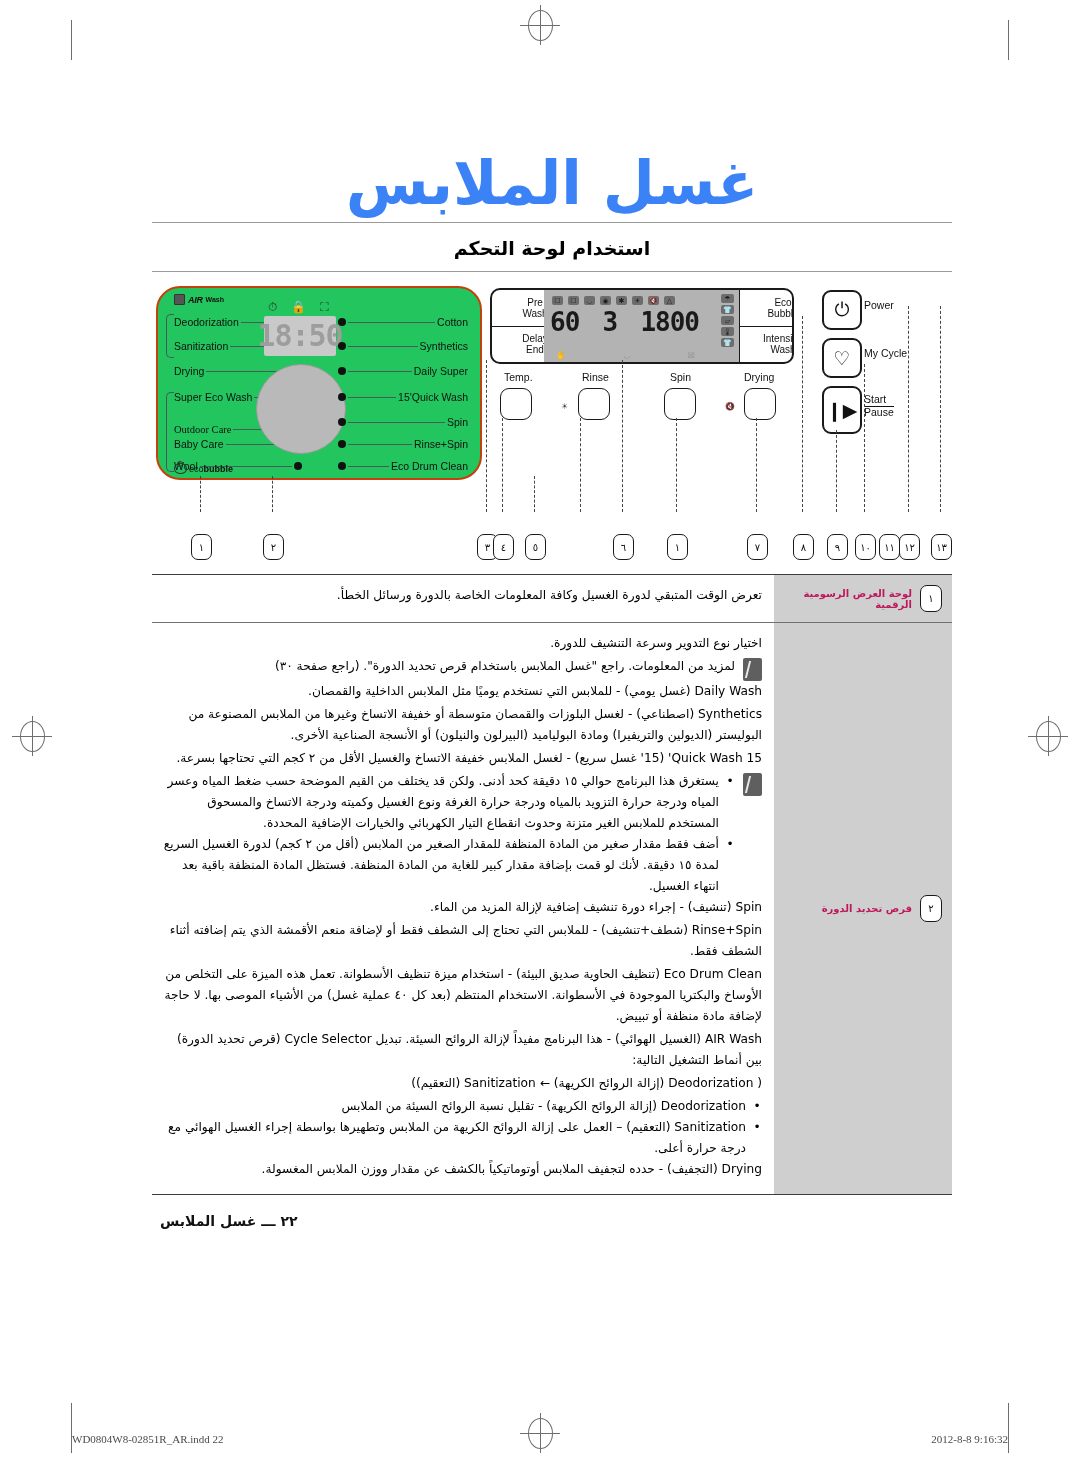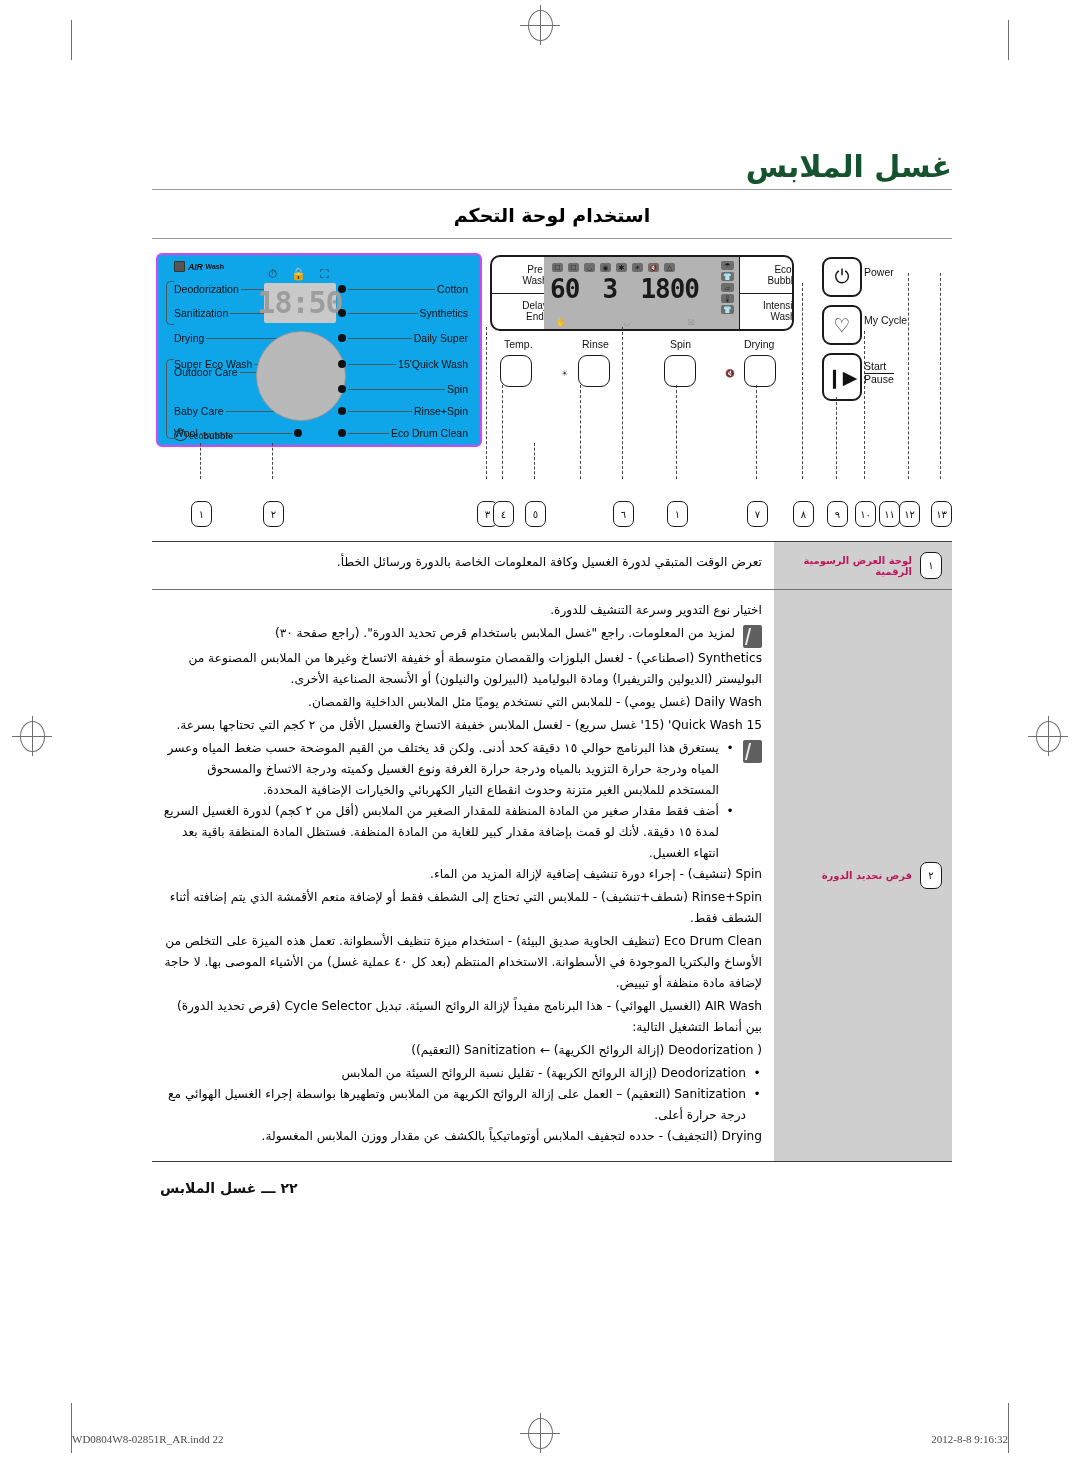--- a/index.html
+++ b/index.html
@@ -13,41 +13,41 @@
   
   .crop{position:absolute;background:#6e6e6e;}
   .reg{position:absolute;width:40px;height:40px;}
   .reg .h{position:absolute;left:0;top:19.5px;width:40px;height:1px;background:#6e6e6e;}
   .reg .v{position:absolute;top:0;left:19.5px;width:1px;height:40px;background:#6e6e6e;}
   .reg .c{position:absolute;left:8px;top:5px;width:23px;height:29px;border:1px solid #6e6e6e;border-radius:50%;}
 
   
   .doc{position:absolute;left:152px;top:150px;width:800px;}
   .title{
-    text-align:right;direction:rtl;
+    text-align:center;direction:rtl;
     font-family:"DejaVu Sans",sans-serif;
-    font-size:30px;font-weight:700;color:#14532d;
+    font-size:60px;font-weight:700;color:#3b82f6;
     letter-spacing:-1px;line-height:1.1;
     padding-bottom:6px;
   }
   .rule{height:1px;background:#9a9a9a;width:100%;}
   .subtitle{
     text-align:center;direction:rtl;
     font-family:"DejaVu Sans",sans-serif;
     font-size:19px;font-weight:700;color:#000;
     padding:14px 0 12px 0;
   }
 
   
   .panel-wrap{position:relative;width:800px;height:250px;margin-top:4px;}
   .panel{
     position:absolute;left:4px;top:10px;
     width:322px;height:190px;
-    border:2px solid #d946ef;border-radius:6px;
-    background:#0ea5e9;
+    border:2px solid #c2410c;border-radius:24px;
+    background:#22c55e;
     direction:ltr;
   }
   .airwash{position:absolute;left:16px;top:6px;display:flex;align-items:center;gap:3px;}
   .aw-sq{width:9px;height:9px;background:#555;border:1px solid #333;border-radius:1px;}
   .aw-t{font-size:9px;font-weight:700;font-style:italic;color:#111;letter-spacing:-.3px;}
   .aw-t2{font-size:7px;font-weight:700;color:#111;}
   .ecob{position:absolute;left:16px;bottom:4px;display:flex;align-items:center;gap:2px;}
   .ecob .bub{width:11px;height:9px;border:1.2px solid #333;border-radius:50% 50% 45% 45%;position:relative;}
   .ecob .bub:after{content:"";position:absolute;left:2px;top:-3px;width:4px;height:4px;border:1.2px solid #333;border-radius:50%;}
   .ecob-t{font-size:9px;color:#111;}
@@ -222,21 +222,21 @@
         <div class="lrow" style="top:77px;">
           <span class="lbl">Drying</span>
           <span class="ldr"></span>
           <span class="dot"></span>
         </div>
         <div class="lrow" style="top:103px;">
           <span class="lbl">Super Eco Wash</span>
           <span class="ldr"></span>
           <span class="dot"></span>
         </div>
-        <div class="lrow" style="top:111px;">
+        <div class="lrow" style="top:136px;font-family:Liberation Serif, serif;">
           <span class="lbl">Outdoor Care</span>
           <span class="ldr"></span>
           <span class="dot"></span>
         </div>
         <div class="lrow" style="top:150px;">
           <span class="lbl">Baby Care</span>
           <span class="ldr"></span>
           <span class="dot"></span>
         </div>
         <div class="lrow" style="top:172px;">
@@ -424,22 +424,22 @@
           <span class="tname">قرص تحديد الدورة</span>
         </div>
         <div class="tbody">
           <p>اختيار نوع التدوير وسرعة التنشيف للدورة.</p>
 
           <div class="note">
             <span class="noteico"></span>
             <span class="ntext">لمزيد من المعلومات. راجع "غسل الملابس باستخدام قرص تحديد الدورة". (راجع صفحة ٣٠)</span>
           </div>
 
+          <p>Daily Wash (غسل يومي) - للملابس التي نستخدم يوميًا مثل الملابس الداخلية والقمصان.</p>
           <p>Synthetics (اصطناعي) - لغسل البلوزات والقمصان متوسطة أو خفيفة الاتساخ وغيرها من الملابس المصنوعة من البوليستر (الديولين والتريفيرا) ومادة البولياميد (البيرلون والنيلون) أو الأنسجة الصناعية الأخرى.</p>
-          <p>Daily Wash (غسل يومي) - للملابس التي نستخدم يوميًا مثل الملابس الداخلية والقمصان.</p>
           <p>Quick Wash 15' (15' غسل سريع) - لغسل الملابس خفيفة الاتساخ والغسيل الأقل من ٢ كجم التي تحتاجها بسرعة.</p>
 
           <div class="note">
             <span class="noteico"></span>
             <span class="ntext">
               <span class="bullet">
                 <span class="bd">•</span>
                 <span class="bt">يستغرق هذا البرنامج حوالي ١٥ دقيقة كحد أدنى. ولكن قد يختلف من القيم الموضحة حسب ضغط المياه وعسر المياه ودرجة حرارة التزويد بالمياه ودرجة حرارة الغرفة ونوع الغسيل وكميته ودرجة الاتساخ والمسحوق المستخدم للملابس الغير متزنة وحدوث انقطاع التيار الكهربائي والخيارات الإضافية المحددة.</span>
               </span>
               <span class="bullet">

